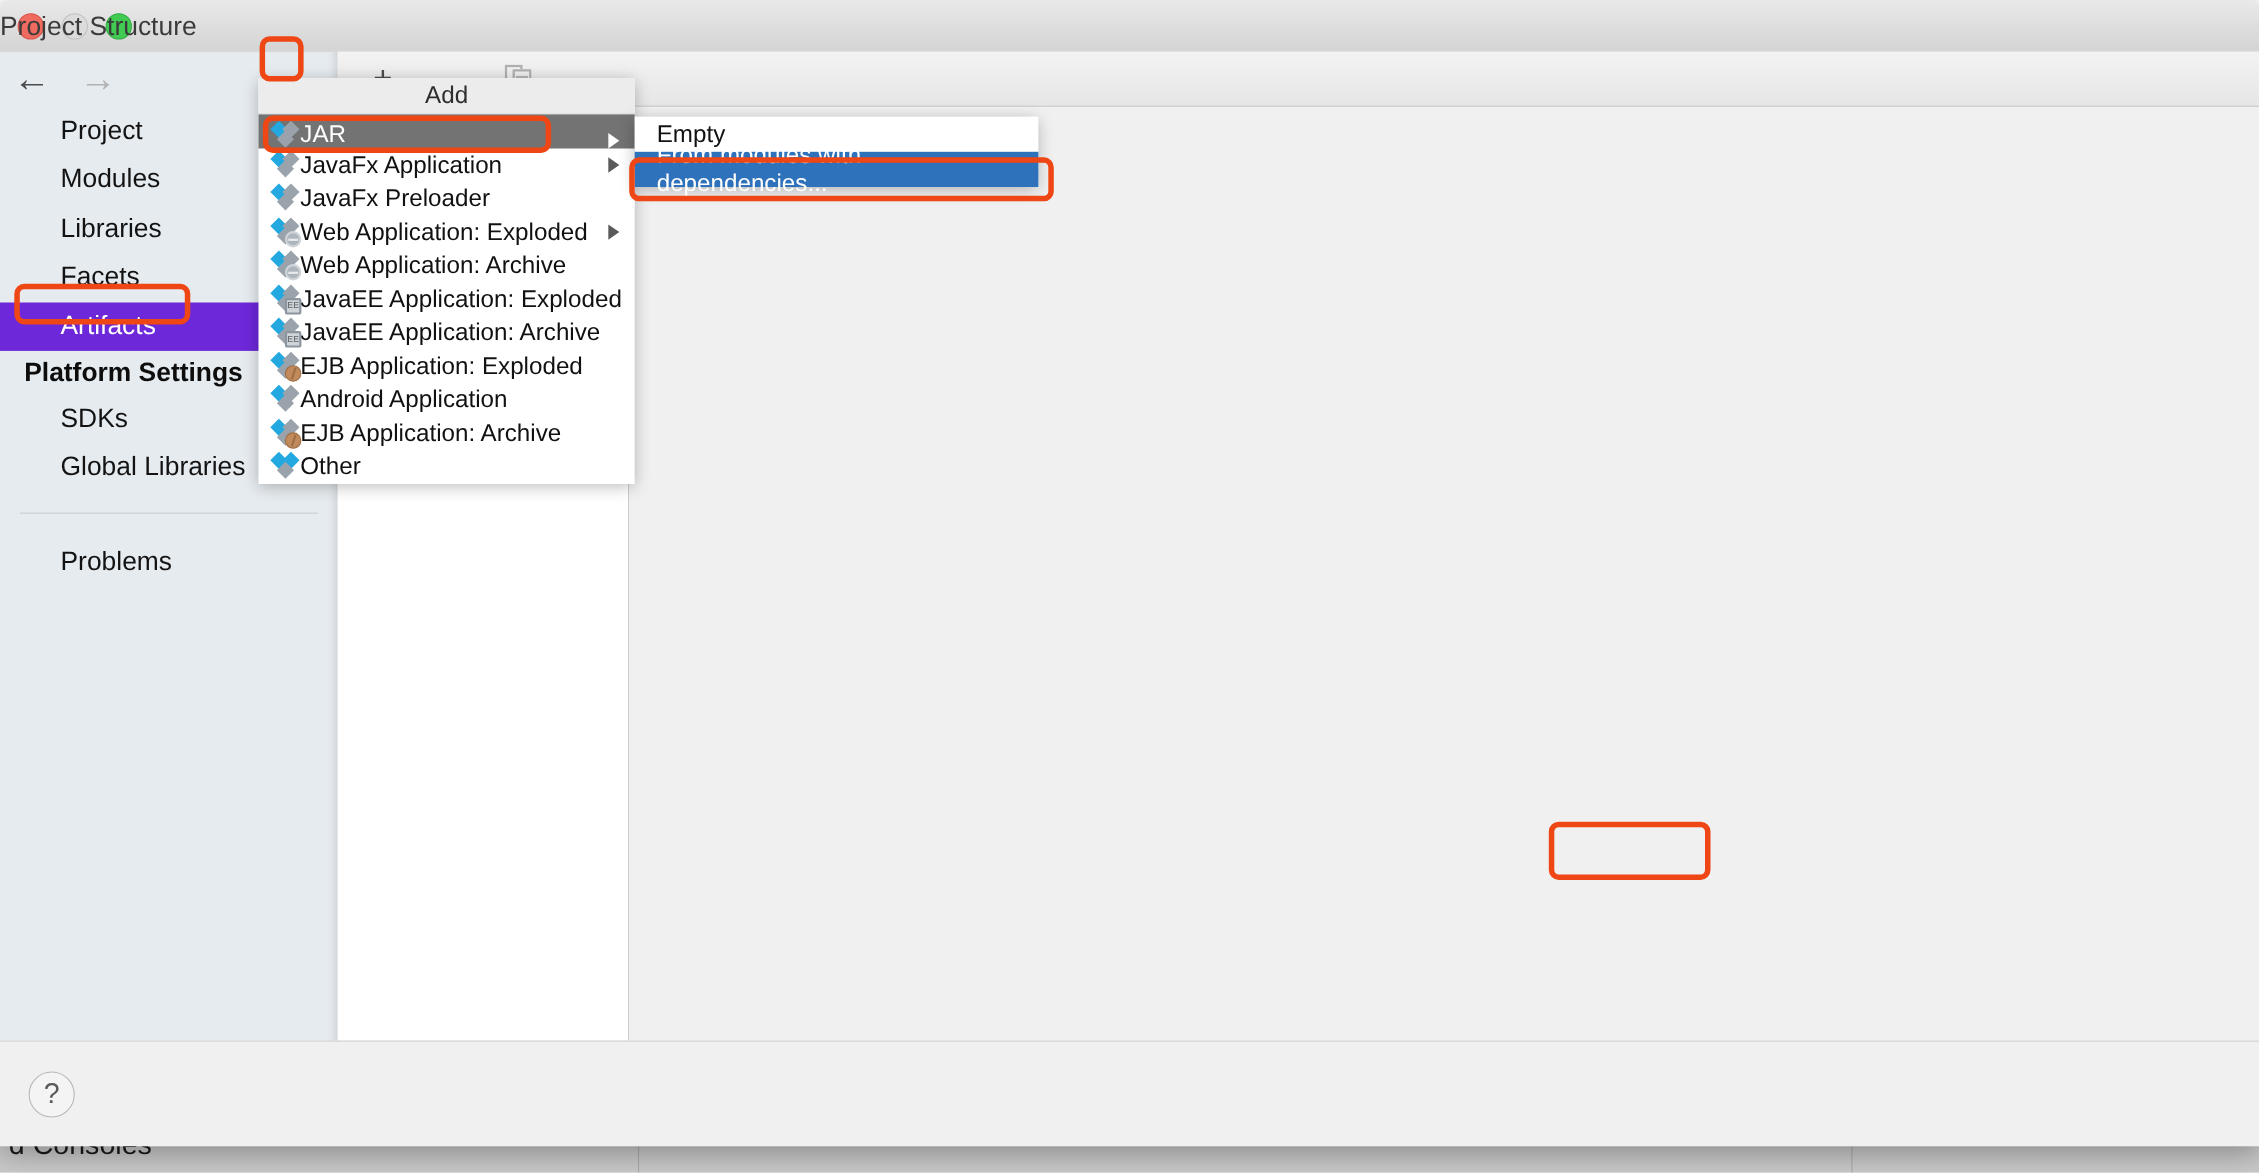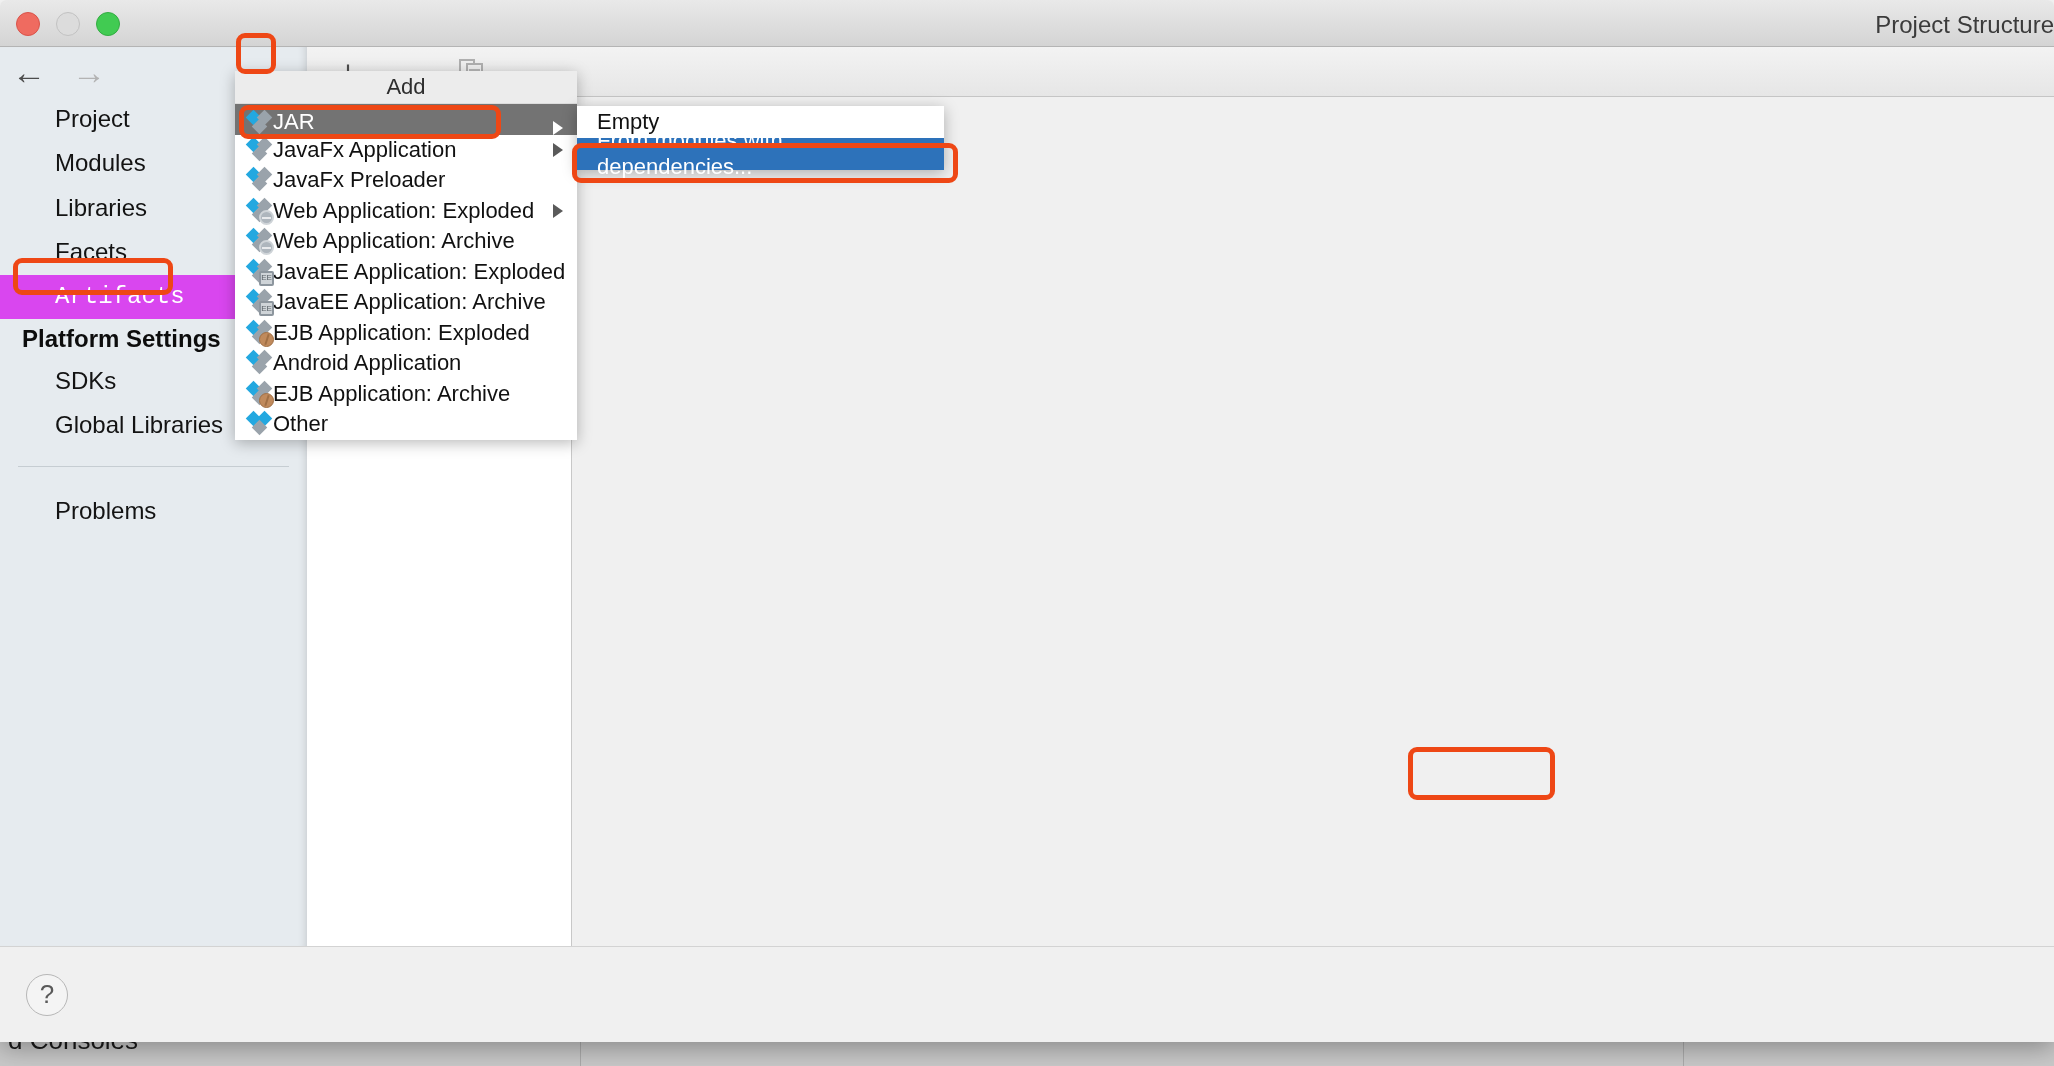--- a/index.html
+++ b/index.html
@@ -65,21 +65,21 @@
   #titlebar {
     position: relative;
     height: 47px;
     background: linear-gradient(to bottom, #e9e9e9 0%, #d4d4d4 100%);
     border-bottom: 1px solid #b4b4b4;
     border-radius: 6px 6px 0 0;
   }
   #titlebar .title {
     position: absolute;
     left: 0; right: 0; top: 11px;
-    text-align: right;
+    text-align: left;
     font-size: 24px;
     color: #3b3b3b;
   }
   .traffic {
     position: absolute; top: 12px;
     width: 24px; height: 24px; border-radius: 50%;
   }
   #tl-close  { left: 16px; background: #ef6b60; border: 1px solid #d9534a; }
   #tl-min    { left: 56px; background: #dcdcdc; border: 1px solid #c2c2c2; }
   #tl-max    { left: 96px; background: #41cb52; border: 1px solid #33ac42; }
@@ -111,21 +111,21 @@
   .side-group-title {
     font-size: 24px; font-weight: bold; color: #0d0d0d;
     padding: 6px 0 6px 22px;
   }
   .side-item {
     font-size: 24px; color: #131313;
     padding: 6px 0 6px 55px;
     line-height: 1.35;
   }
   .side-item.selected {
-    background: #d946ef; color: #ffffff; font-family: Liberation Mono, monospace;
+    background: #6d28d9; color: #ffffff;
   }
   .side-sep {
     height: 1px; background: #c6cdd2;
     margin: 18px 18px 0 18px;
   }
   .side-spacer { height: 22px; }
 
   
   #main-pane {
     flex: 1 1 auto;

